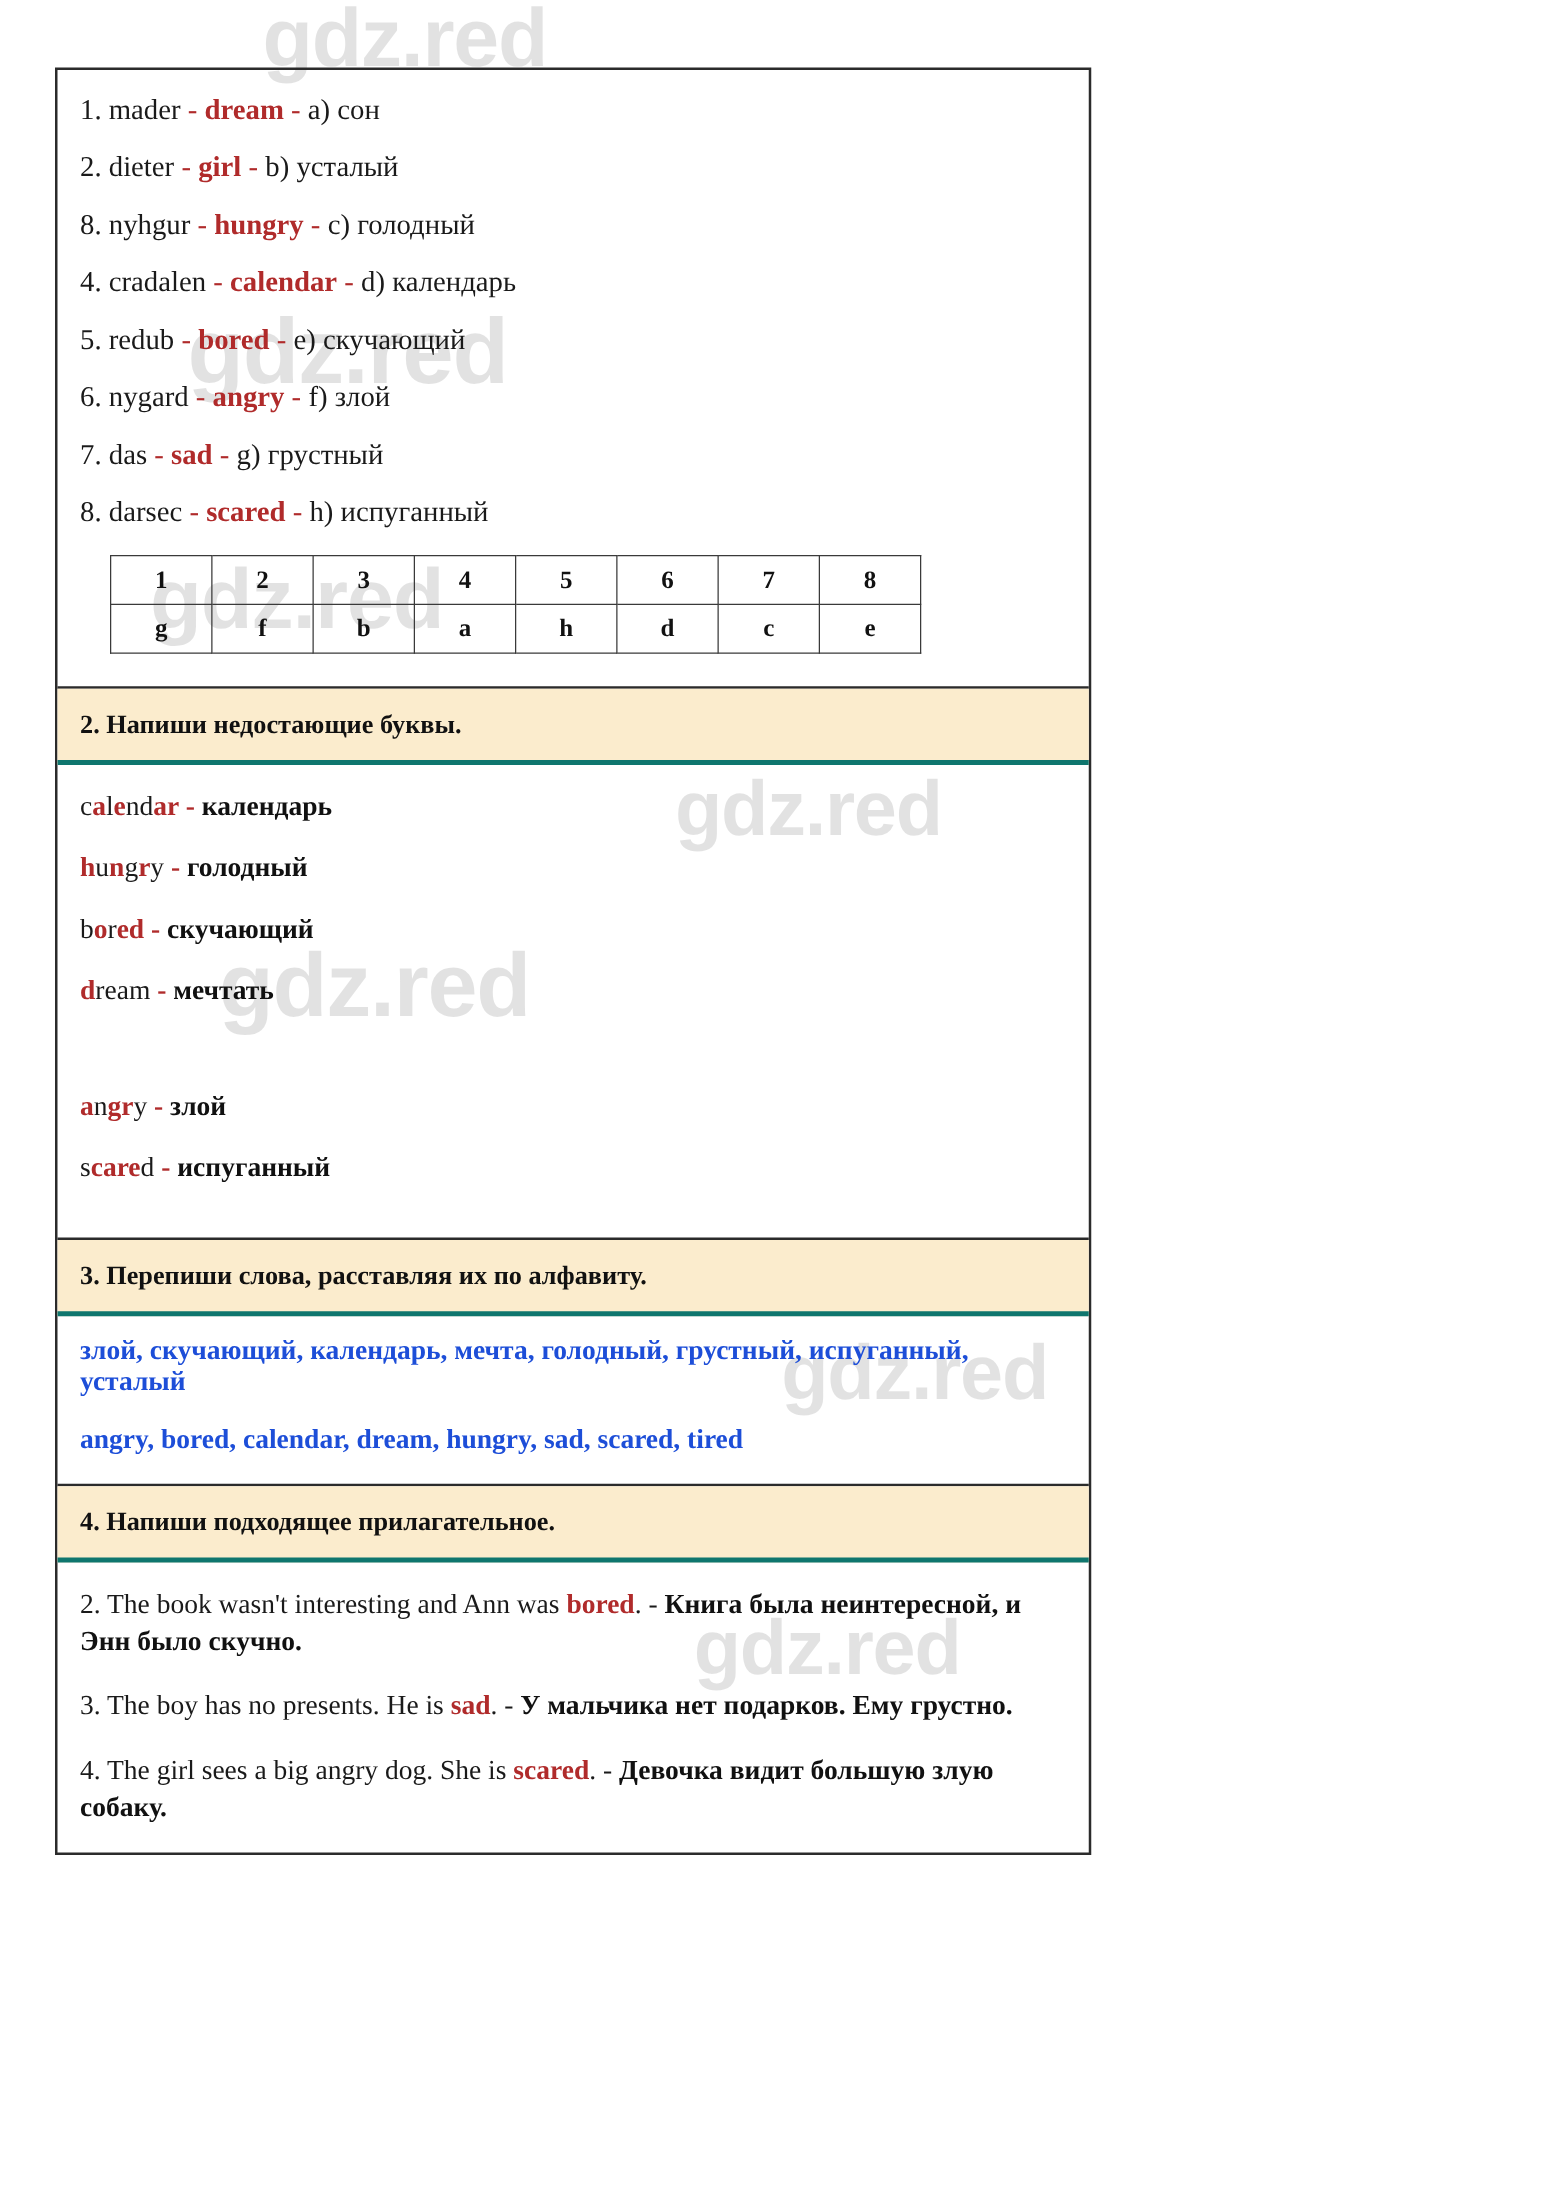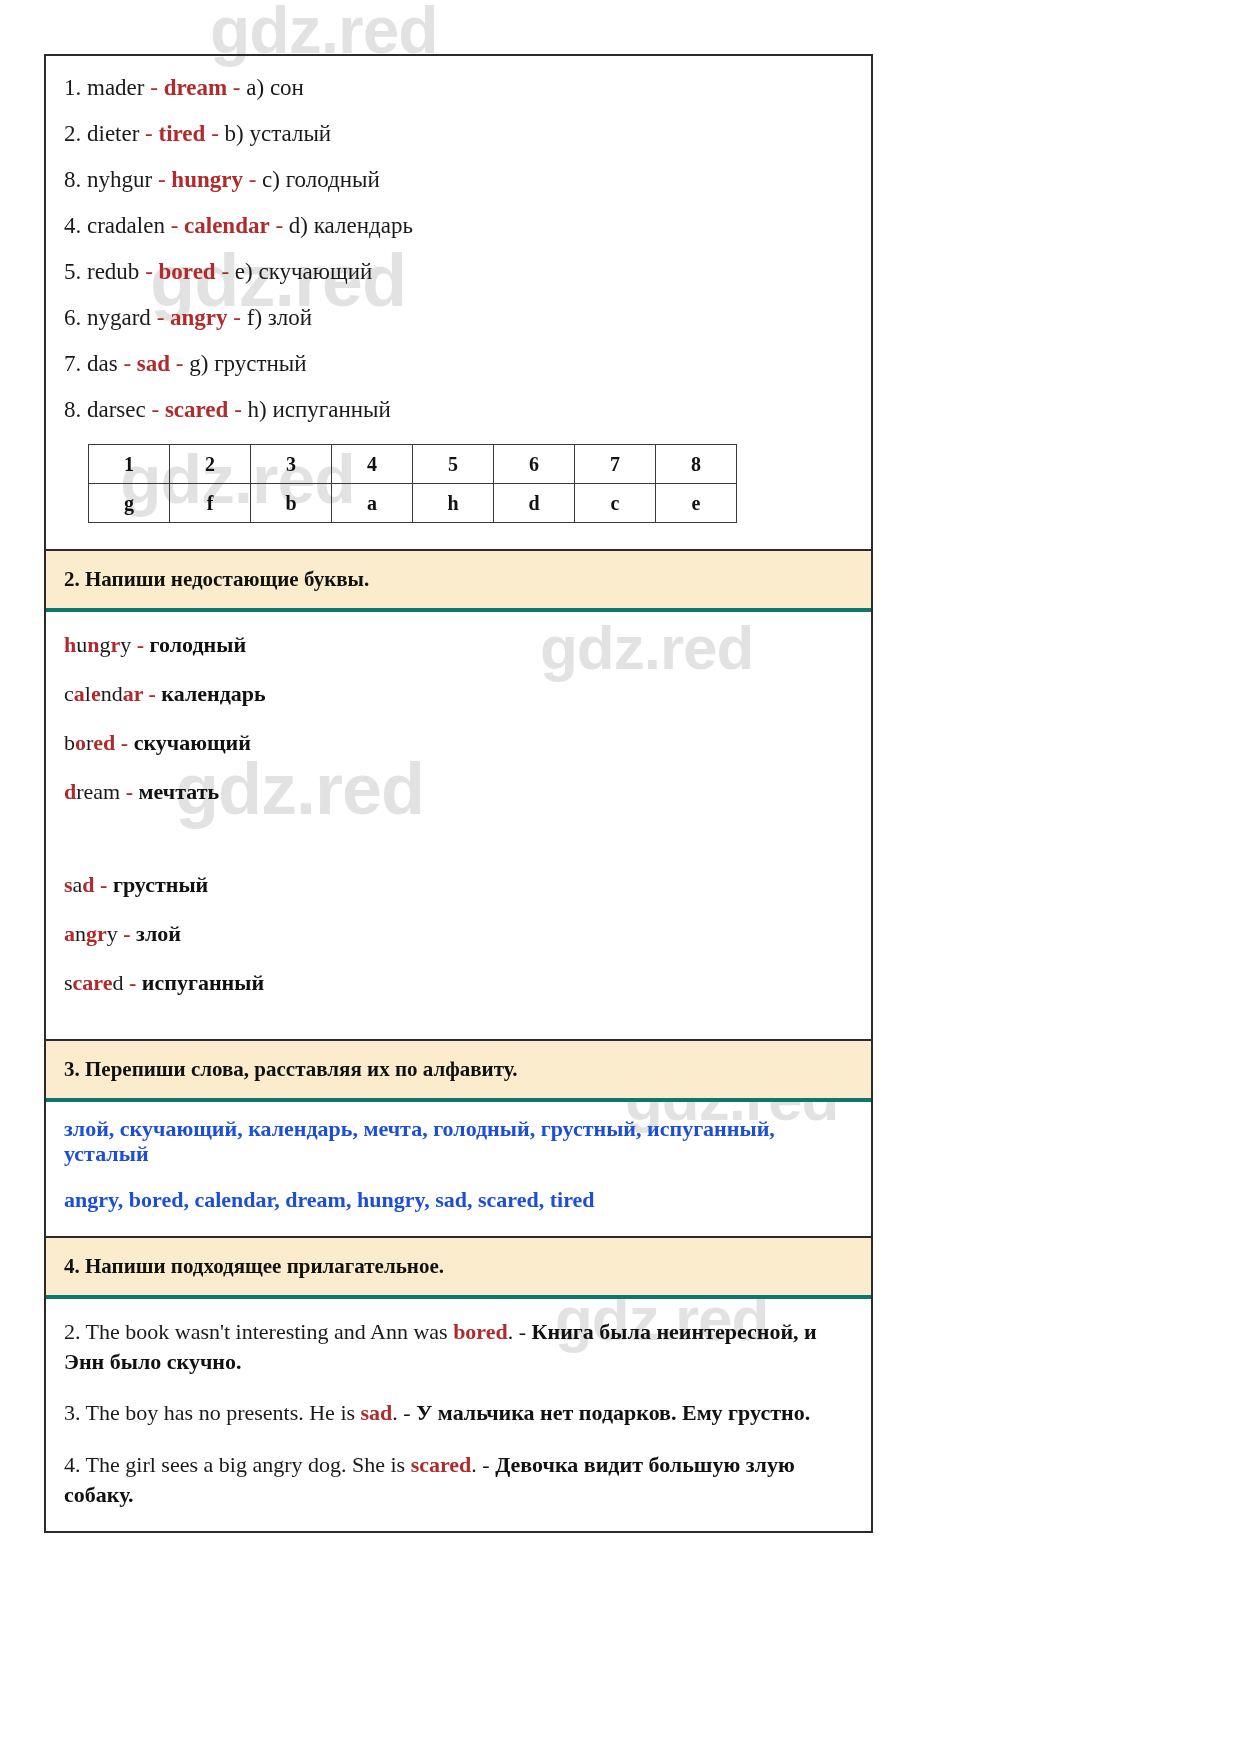--- a/index.html
+++ b/index.html
@@ -147,21 +147,21 @@
 <div class="wm wm-5">gdz.red</div>
 <div class="wm wm-6">gdz.red</div>
 <div class="wm wm-7">gdz.red</div>
 
 <div class="page">
 
   <div class="block">
     <div class="section-body">
       <div id="t1-list">
           <div class="t1-line"><span>1. mader </span><span class="red-dash">- </span><span class="red-b">dream</span><span class="red-dash"> - </span><span>a) сон</span></div>
-          <div class="t1-line"><span>2. dieter </span><span class="red-dash">- </span><span class="red-b">tired</span><span class="red-dash"> - </span><span>b) усталый</span></div>
+          <div class="t1-line"><span>2. dieter </span><span class="red-dash">- </span><span class="red-b">girl</span><span class="red-dash"> - </span><span>b) усталый</span></div>
           <div class="t1-line"><span>8. nyhgur </span><span class="red-dash">- </span><span class="red-b">hungry</span><span class="red-dash"> - </span><span>c) голодный</span></div>
           <div class="t1-line"><span>4. cradalen </span><span class="red-dash">- </span><span class="red-b">calendar</span><span class="red-dash"> - </span><span>d) календарь</span></div>
           <div class="t1-line"><span>5. redub </span><span class="red-dash">- </span><span class="red-b">bored</span><span class="red-dash"> - </span><span>e) скучающий</span></div>
           <div class="t1-line"><span>6. nygard </span><span class="red-dash">- </span><span class="red-b">angry</span><span class="red-dash"> - </span><span>f) злой</span></div>
           <div class="t1-line"><span>7. das </span><span class="red-dash">- </span><span class="red-b">sad</span><span class="red-dash"> - </span><span>g) грустный</span></div>
           <div class="t1-line"><span>8. darsec </span><span class="red-dash">- </span><span class="red-b">scared</span><span class="red-dash"> - </span><span>h) испуганный</span></div>
         </div>
 
       <table class="answers">
         <tbody>
@@ -187,28 +187,27 @@
             </tr>
         </tbody>
       </table>
     </div>
   </div>
 
   <div class="block">
     <div class="section-head">2. Напиши недостающие буквы.</div>
     <div class="section-body">
       <div id="t2-group-a">
+          <div class="t2-line"><span class="en"><span class="bk">c</span><span class="rd">a</span><span class="bk">l</span><span class="rd">e</span><span class="bk">nd</span><span class="rd">ar</span></span><span class="sep"> - </span><span class="ru">календарь</span></div>
           <div class="t2-line"><span class="en"><span class="rd">h</span><span class="bk">u</span><span class="rd">n</span><span class="bk">g</span><span class="rd">r</span><span class="bk">y</span></span><span class="sep"> - </span><span class="ru">голодный</span></div>
-          <div class="t2-line"><span class="en"><span class="bk">c</span><span class="rd">a</span><span class="bk">l</span><span class="rd">e</span><span class="bk">nd</span><span class="rd">ar</span></span><span class="sep"> - </span><span class="ru">календарь</span></div>
           <div class="t2-line"><span class="en"><span class="bk">b</span><span class="rd">o</span><span class="bk">r</span><span class="rd">ed</span></span><span class="sep"> - </span><span class="ru">скучающий</span></div>
           <div class="t2-line"><span class="en"><span class="rd">d</span><span class="bk">rea</span><span class="bk">m</span></span><span class="sep"> - </span><span class="ru">мечтать</span></div>
         </div>
       <div class="t2-gap"></div>
       <div id="t2-group-b">
-          <div class="t2-line"><span class="en"><span class="rd">s</span><span class="bk">a</span><span class="rd">d</span></span><span class="sep"> - </span><span class="ru">грустный</span></div>
           <div class="t2-line"><span class="en"><span class="rd">a</span><span class="bk">n</span><span class="rd">gr</span><span class="bk">y</span></span><span class="sep"> - </span><span class="ru">злой</span></div>
           <div class="t2-line"><span class="en"><span class="bk">s</span><span class="rd">c</span><span class="rd">are</span><span class="bk">d</span></span><span class="sep"> - </span><span class="ru">испуганный</span></div>
         </div>
     </div>
   </div>
 
   <div class="block">
     <div class="section-head">3. Перепиши слова, расставляя их по алфавиту.</div>
     <div class="section-body">
       <div class="t3-line">злой, скучающий, календарь, мечта, голодный, грустный, испуганный, усталый</div>

